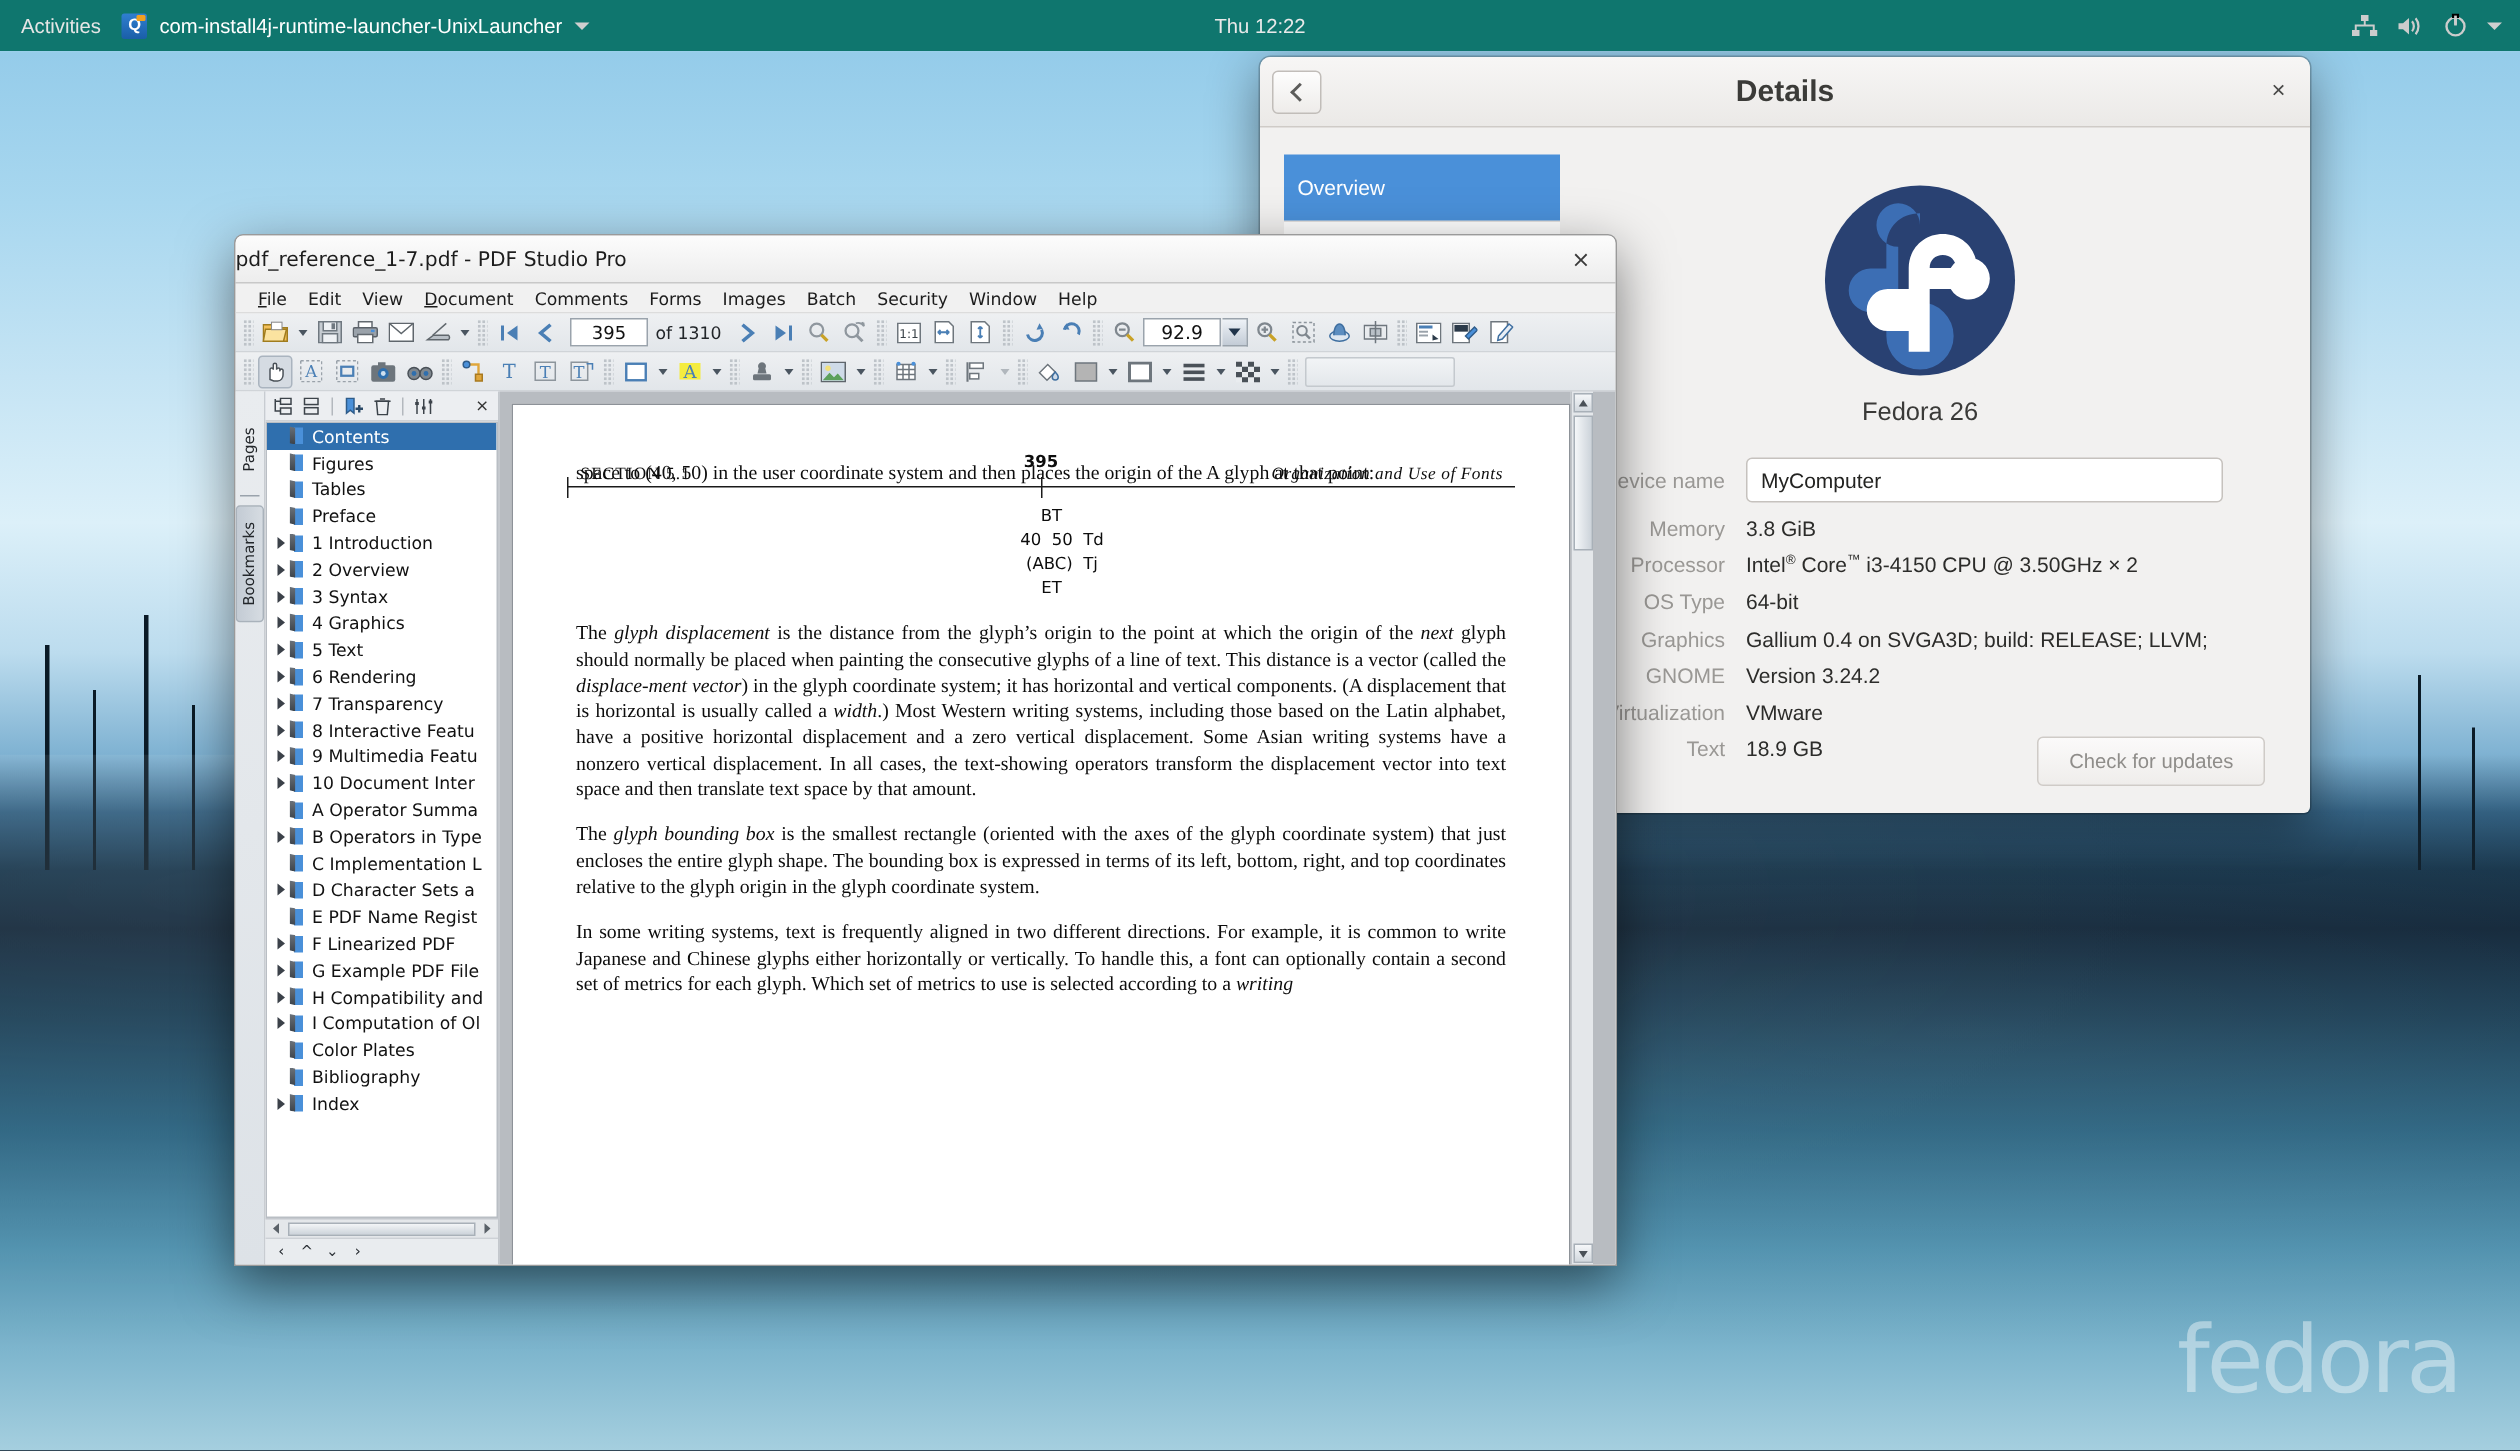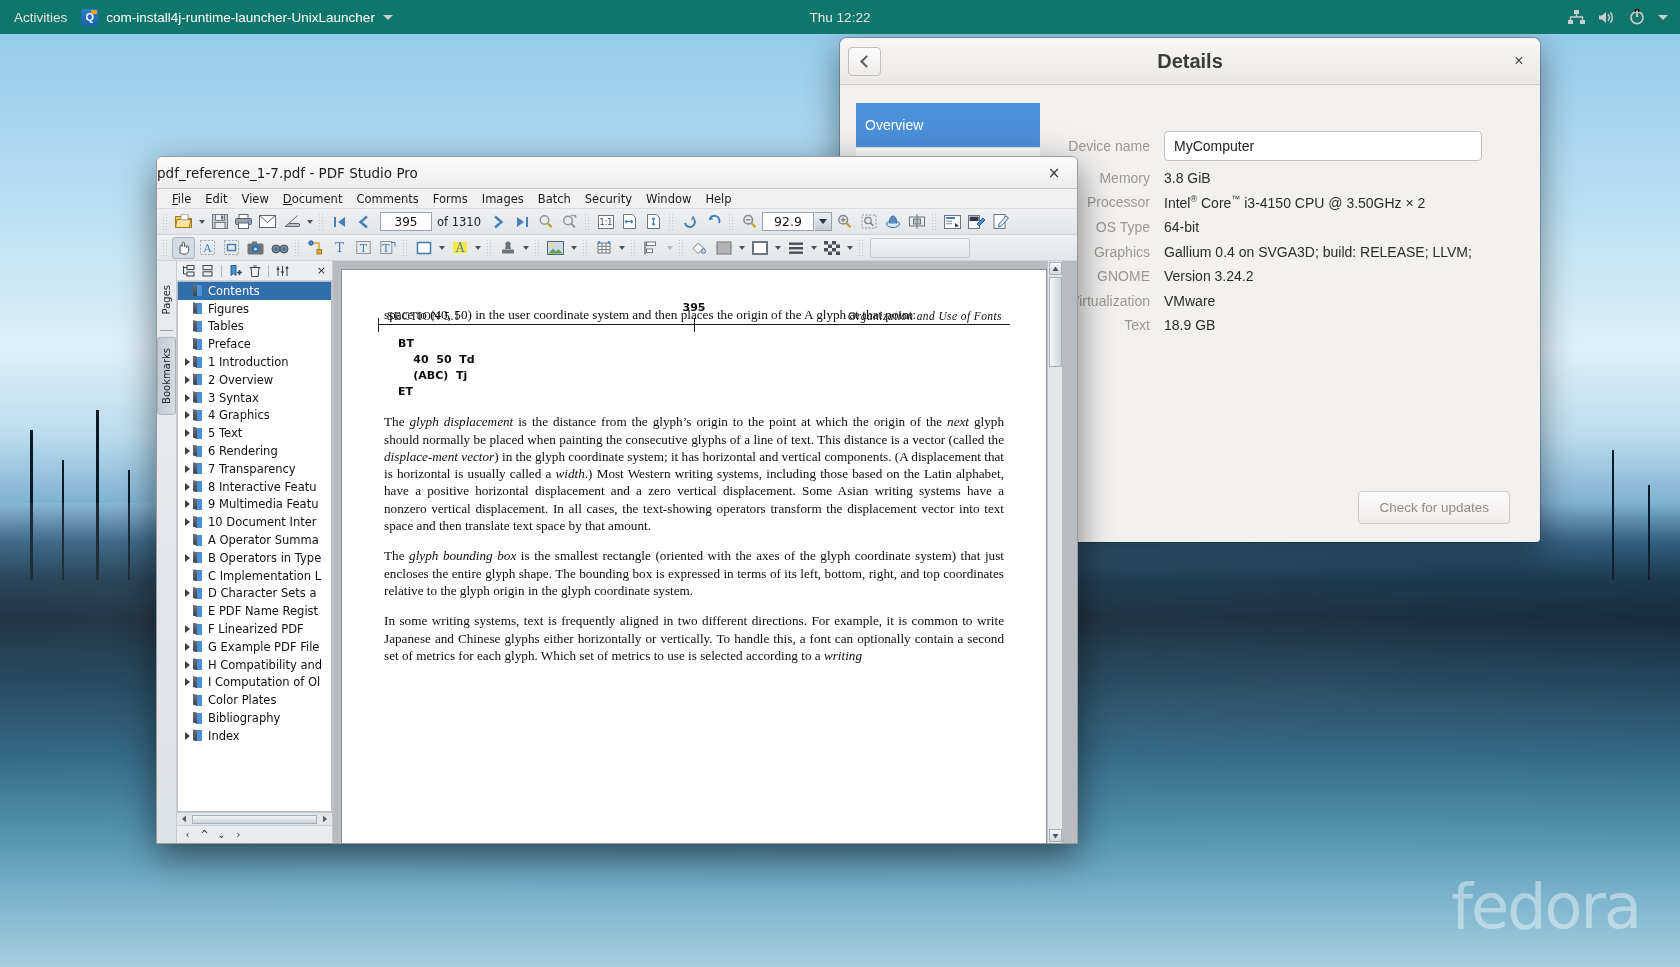--- a/index.html
+++ b/index.html
@@ -260,21 +260,21 @@
   .pg { font-family: "Liberation Serif", serif; color:#0d0d0d; }
   #pg-head { position:relative; margin: 36px 36px 0 36px; }
   #pg-head-rule { position:absolute; left:0; right:0; top:18px; height:1px; background:#1a1a1a;}
   #pg-head-tick-l { position:absolute; left:0; top:12px; width:1px; height:14px; background:#1a1a1a;}
   #pg-head-tick-m { position:absolute; left:50%; top:12px; width:1px; height:14px; background:#1a1a1a;}
   #pg-section { position:absolute; left:9px; top:4px; font-size:11.5px; letter-spacing:.7px; font-family:"Liberation Serif",serif;}
   #pg-number { position:absolute; left:50%; top:-5px; transform:translateX(-50%); font-size:11px; font-weight:bold; font-family:"DejaVu Sans",sans-serif;}
   #pg-running { position:absolute; right: 8px; top:4px; font-size:11.5px; font-style:italic; letter-spacing:.4px;}
   #pg-text { margin: 34px 42px 0 42px; }
   #pg-text p { font-size: 13.2px; line-height: 17.3px; text-align: justify; margin-bottom: 13px; }
-  #pg-text p.code { font-family:"DejaVu Sans", sans-serif; font-size:11px; line-height:16px; text-align:left; white-space:pre; margin-left: 14px; font-weight: bold;}
+  #pg-text p.code { font-family:"DejaVu Sans", sans-serif; font-size:11px; line-height:16px; text-align:center; white-space:pre; margin-left: 14px;}
   em { font-style: italic; }
 
   .fedora-f { width: 132px; height: 132px; }
 </style>
 </head>
 <body>
 
 <div id="wallpaper">
   <div class="tree-silhouette" style="left:30px;height:150px;width:3px;"></div>
   <div class="tree-silhouette" style="left:62px;height:120px;"></div>
@@ -327,20 +327,29 @@
     </div>
     <div id="details-title">Details</div>
     <div id="details-close">×</div>
   </div>
   <div id="details-body">
     <div id="details-sidebar">
       <div class="side-item sel">Overview</div>
       <div class="side-item">Default Applications</div>
     </div>
     <div id="details-main">
+      <div id="fedora-logo">
+        <svg class="fedora-f" viewBox="0 0 100 100">
+          <circle cx="50" cy="50" r="48" fill="#294172"></circle>
+          <path d="M50 16c-10 0-17 7-17 17v11h-8a11 11 0 100 22h8v12a17 17 0 1017-17H39V33a11 11 0 1111-11z" fill="#3c6eb4"></path>
+          <path d="M58 22a13 13 0 00-13 13v13H33a11 11 0 100 22h12v12a11 11 0 1111-11H45" fill="none"></path>
+          <path d="M61.5 26.5c-9.7 0-17.2 7.5-17.2 17.2v10.6H33.7a10.6 10.6 0 100 21.2h10.6V86h10.6V54.3h10.6a10.6 10.6 0 100-10.6H54.9v-0.1c0-3.9 2.8-6.5 6.6-6.5 3.9 0 6.6 2.6 6.6 6.5h10.6c0-9.7-7.5-17.1-17.2-17.1z" fill="#ffffff"></path>
+        </svg>
+        <div id="fedora-name">Fedora 26</div>
+      </div>
       <div id="specs">
         <div class="spec-row">
           <div class="spec-label">Device name</div>
           <div id="device-name-field">MyComputer</div>
         </div>
         <div class="spec-row">
           <div class="spec-label">Memory</div>
           <div class="spec-value">3.8 GiB</div>
         </div>
         <div class="spec-row">

